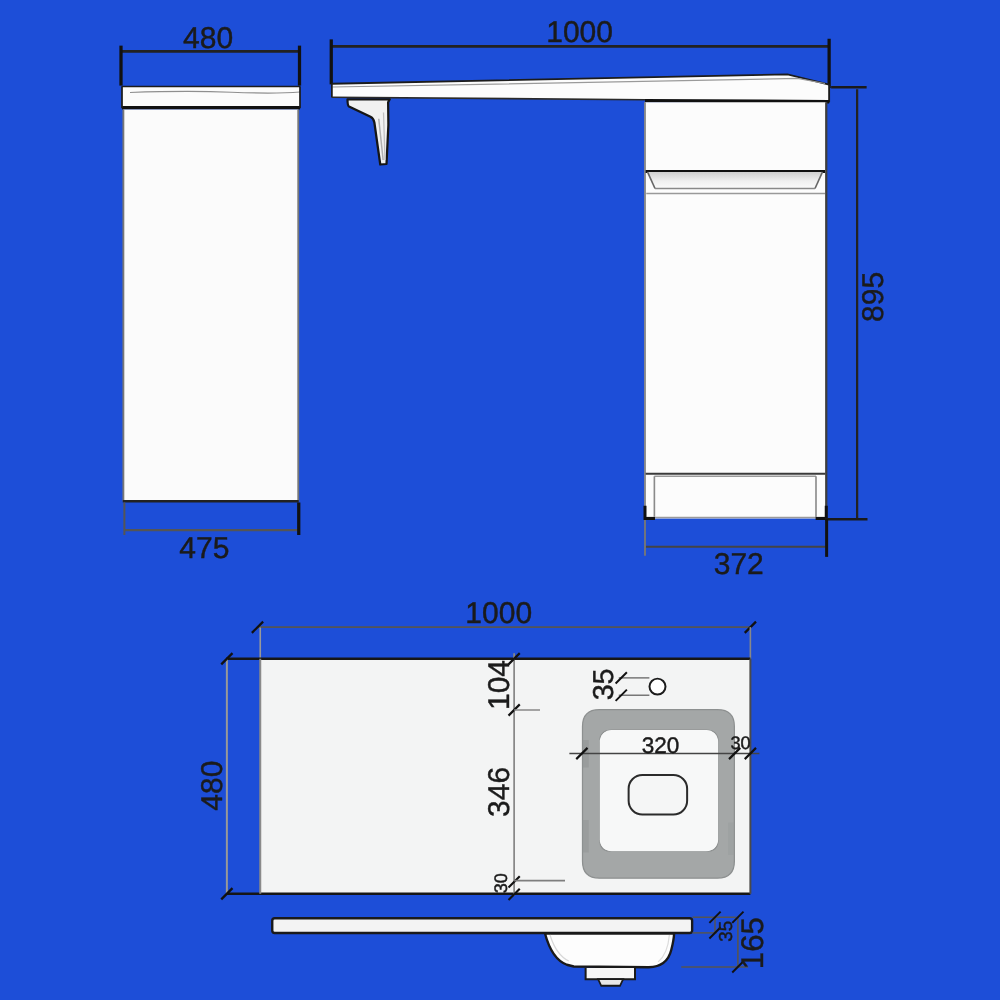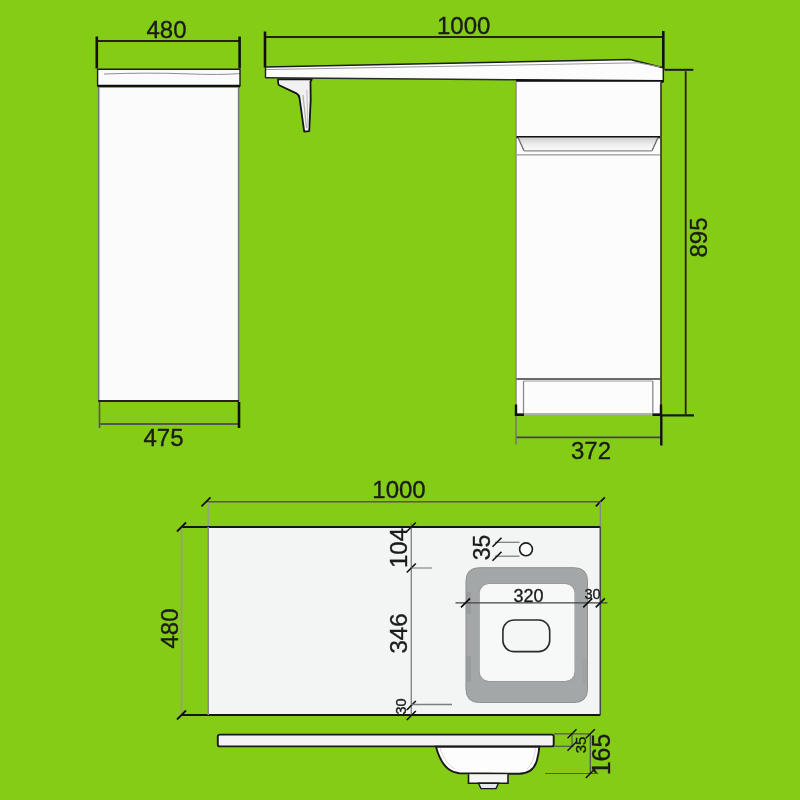--- a/index.html
+++ b/index.html
@@ -1,16 +1,16 @@
 <!DOCTYPE html>
 <html><head>
 <meta charset="utf-8">
 <style>
   html,body{margin:0;padding:0;background:#ffffff;}
-  .page{position:relative;width:800px;height:800px;background:#84cc16;overflow:hidden;}
+  .page{position:relative;width:800px;height:800px;background:#1d4ed8;overflow:hidden;}
   svg{position:absolute;left:0;top:0;}
   text{font-family:"Liberation Sans", sans-serif;fill:#1b1b1b;stroke:#1b1b1b;stroke-width:0.35;}
 </style>
 </head>
 <body>
 <div class="page">
 <svg width="800" height="800" viewBox="0 0 800 800">
 <defs>
   <linearGradient id="groove" x1="0" y1="0" x2="0" y2="1">
     <stop offset="0" stop-color="#cfcfcf"></stop>

